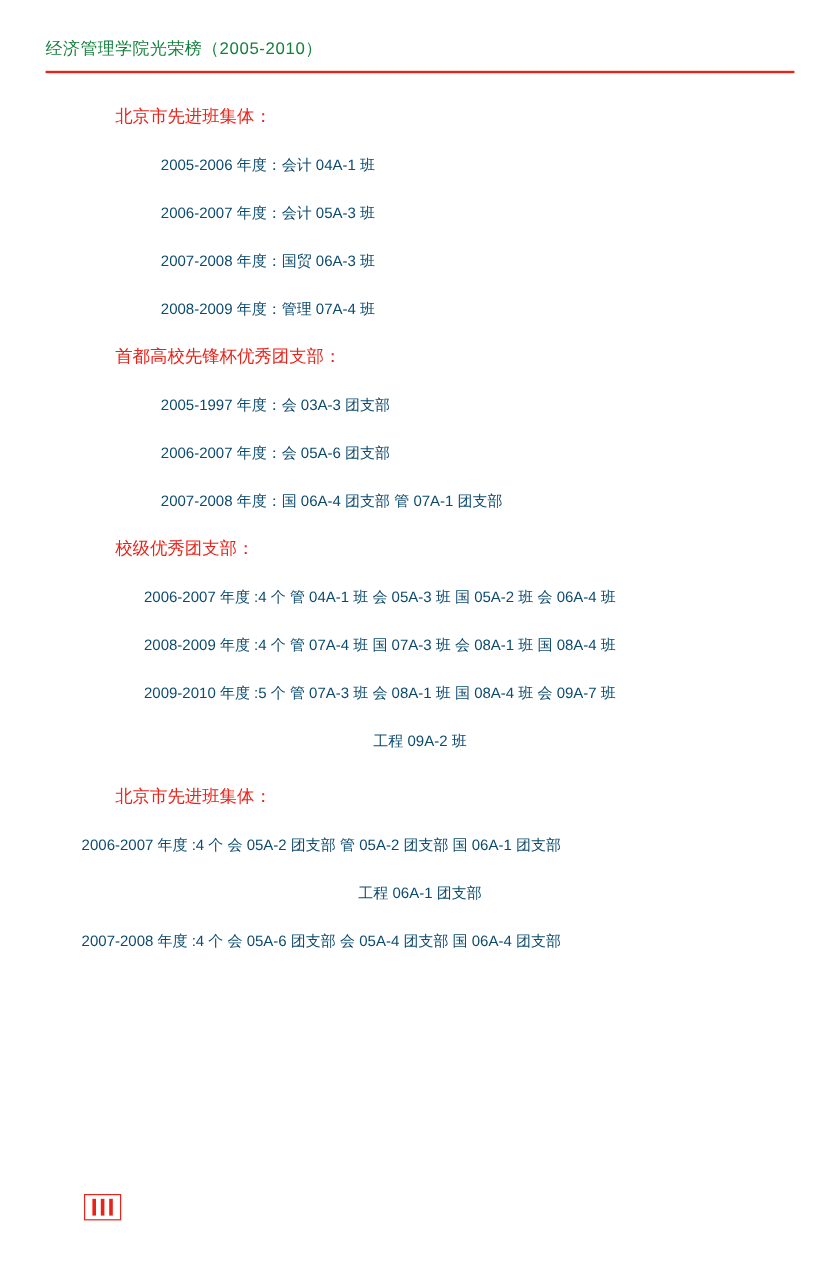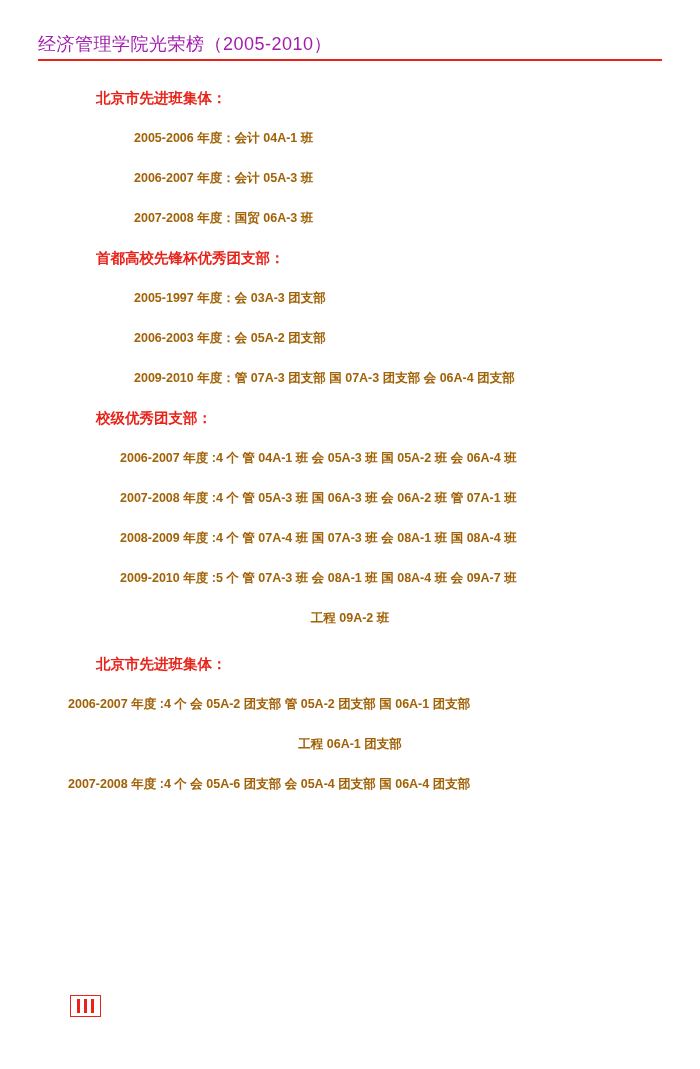--- a/index.html
+++ b/index.html
@@ -23,22 +23,22 @@
   }
   
   .header {
     position: absolute;
     top: 32px;
     left: 38px;
     width: 624px;
     height: 34px;
   }
   .header-title {
-    font-size: 18px;
-    color: #a21caf;
+    font-size: 14px;
+    color: #15803d;
     letter-spacing: 0.5px;
     white-space: nowrap;
     position: absolute;
     left: 0;
     top: 0;
   }
   .header-rule {
     position: absolute;
     left: 0;
     top: 27px;
@@ -48,34 +48,33 @@
   }
   
   .content {
     position: absolute;
     top: 78px;
     left: 0;
     width: 700px;
   }
   .sec-head {
     font-size: 14.5px;
-    font-weight: bold;
+    font-weight: normal;
     color: #e8231a;
     margin: 0 0 0 96px;
     padding: 0;
     line-height: 40px;
     white-space: nowrap;
   }
   .item {
     font-size: 12.5px;
-    color: #a16207;
+    color: #0c4a6e;
     margin: 0 0 0 134px;
     line-height: 40px;
     white-space: nowrap;
-    font-weight: bold;
   }
   .item.wide {
     margin-left: 120px;
   }
   .item.center {
     margin-left: 0;
     text-align: center;
     padding-left: 0;
   }
   .item.wrap {
@@ -130,33 +129,33 @@
     <div class="header-rule"></div>
   </div>
 
   <div class="content">
 
     <div>
       <div class="sec-head">北京市先进班集体：</div>
       <div class="item">2005-2006 年度：会计 04A-1 班</div>
       <div class="item">2006-2007 年度：会计 05A-3 班</div>
       <div class="item">2007-2008 年度：国贸 06A-3 班</div>
+      <div class="item">2008-2009 年度：管理 07A-4 班</div>
     </div>
 
     <div>
       <div class="sec-head">首都高校先锋杯优秀团支部：</div>
       <div class="item">2005-1997 年度：会 03A-3 团支部</div>
-      <div class="item">2006-2003 年度：会 05A-2 团支部</div>
-      <div class="item">2009-2010 年度：管 07A-3 团支部  国 07A-3 团支部  会 06A-4 团支部</div>
+      <div class="item">2006-2007 年度：会 05A-6 团支部</div>
+      <div class="item">2007-2008 年度：国 06A-4 团支部  管 07A-1 团支部</div>
     </div>
 
     <div>
       <div class="sec-head">校级优秀团支部：</div>
       <div class="item wide">2006-2007 年度 :4 个 管 04A-1 班 会 05A-3 班 国 05A-2 班 会 06A-4 班</div>
-      <div class="item wide">2007-2008 年度 :4 个 管 05A-3 班 国 06A-3 班 会 06A-2 班 管 07A-1 班</div>
       <div class="item wide">2008-2009 年度 :4 个 管 07A-4 班 国 07A-3 班 会 08A-1 班 国 08A-4 班</div>
       <div class="item wide">2009-2010 年度 :5 个 管 07A-3 班 会 08A-1 班 国 08A-4 班 会 09A-7 班</div>
       <div class="item center">工程 09A-2 班</div>
     </div>
 
     <div class="spacer-sm"></div>
 
     <div>
       <div class="sec-head">北京市先进班集体：</div>
       <div class="item wrap">2006-2007 年度 :4 个 会 05A-2 团支部  管 05A-2 团支部 国 06A-1 团支部</div>

